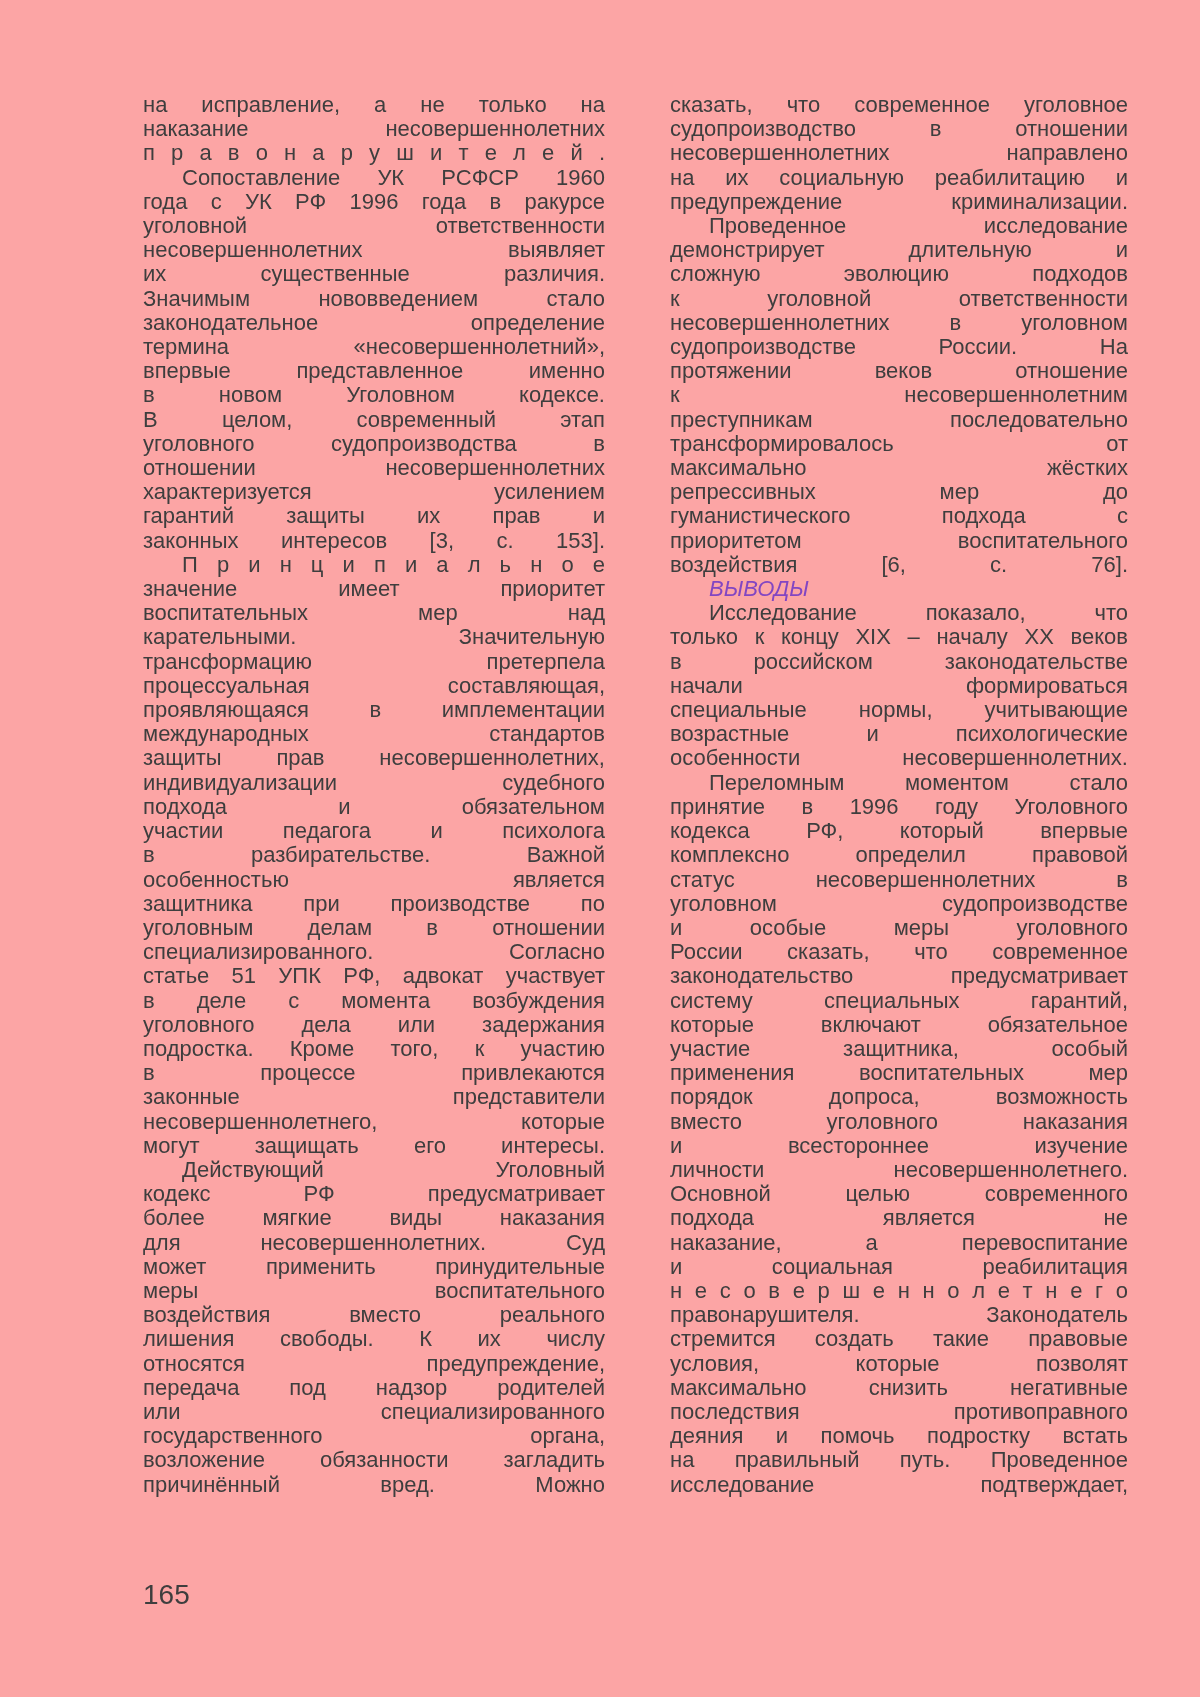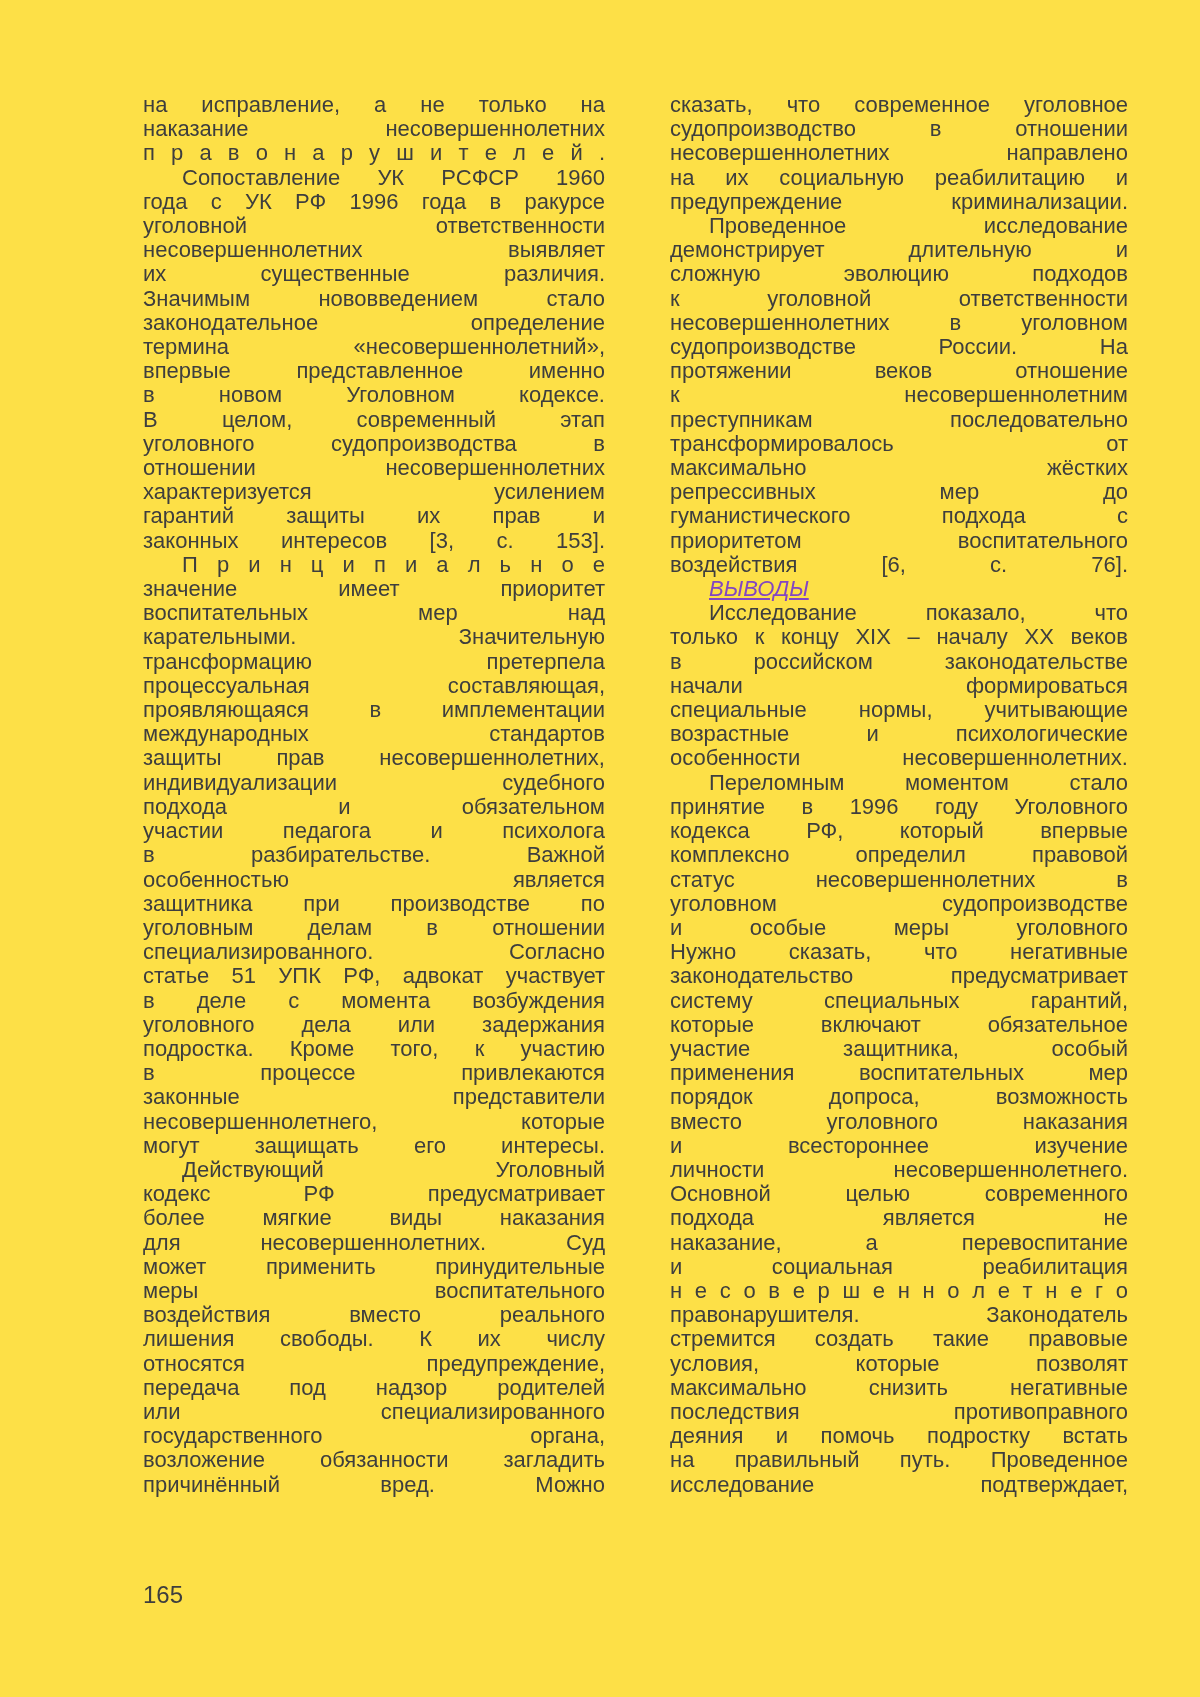--- a/index.html
+++ b/index.html
@@ -11,21 +11,21 @@
     width: 1200px;
     height: 1697px;
     font-family: "Liberation Sans", sans-serif;
     color: #3e3e3e;
     -webkit-font-smoothing: antialiased;
   }
   .page {
     position: relative;
     width: 1200px;
     height: 1697px;
-    background: #fde047;
+    background: #fca5a5;
     overflow: hidden;
   }
   .col {
     position: absolute;
     top: 93px;
     font-size: 22px;
     line-height: 24.2px;
   }
   .col-left  { left: 143px; width: 462px; }
   .col-right { left: 670px; width: 458px; }
@@ -40,21 +40,21 @@
   .line.indent { padding-left: 39px; }
   .heading .line {
     font-style: italic;
     font-weight: 500;
     text-align-last: left;
   }
   .page-number {
     position: absolute;
     left: 143px;
     top: 1582px;
-    font-size: 24px;
+    font-size: 28px;
     line-height: 26px;
     color: #3e3e3e;
   }
 </style>
 </head>
 <body style="color: rgb(62, 62, 62);">
 
 <div class="page">
   <div class="col col-left" id="col-left">
       <div class="para">
@@ -143,40 +143,40 @@
         <div class="line">к несовершеннолетним</div>
         <div class="line">преступникам последовательно</div>
         <div class="line">трансформировалось от</div>
         <div class="line">максимально жёстких</div>
         <div class="line">репрессивных мер до</div>
         <div class="line">гуманистического подхода с</div>
         <div class="line">приоритетом воспитательного</div>
         <div class="line">воздействия [6, с. 76].</div>
       </div>
       <div class="para heading">
-        <div class="line indent" style="color: rgb(130, 70, 194); text-decoration: underline;">ВЫВОДЫ</div>
+        <div class="line indent" style="color: rgb(130, 70, 194);">ВЫВОДЫ</div>
       </div>
       <div class="para">
         <div class="line indent">Исследование показало, что</div>
         <div class="line">только к концу XIX – началу XX веков</div>
         <div class="line">в российском законодательстве</div>
         <div class="line">начали формироваться</div>
         <div class="line">специальные нормы, учитывающие</div>
         <div class="line">возрастные и психологические</div>
         <div class="line">особенности несовершеннолетних.</div>
       </div>
       <div class="para">
         <div class="line indent">Переломным моментом стало</div>
         <div class="line">принятие в 1996 году Уголовного</div>
         <div class="line">кодекса РФ, который впервые</div>
         <div class="line">комплексно определил правовой</div>
         <div class="line">статус несовершеннолетних в</div>
         <div class="line">уголовном судопроизводстве</div>
         <div class="line">и особые меры уголовного</div>
-        <div class="line">Нужно сказать, что негативные</div>
+        <div class="line">России сказать, что современное</div>
         <div class="line">законодательство предусматривает</div>
         <div class="line">систему специальных гарантий,</div>
         <div class="line">которые включают обязательное</div>
         <div class="line">участие защитника, особый</div>
         <div class="line">применения воспитательных мер</div>
         <div class="line">порядок допроса, возможность</div>
         <div class="line">вместо уголовного наказания</div>
         <div class="line">и всестороннее изучение</div>
         <div class="line">личности несовершеннолетнего.</div>
         <div class="line">Основной целью современного</div>

